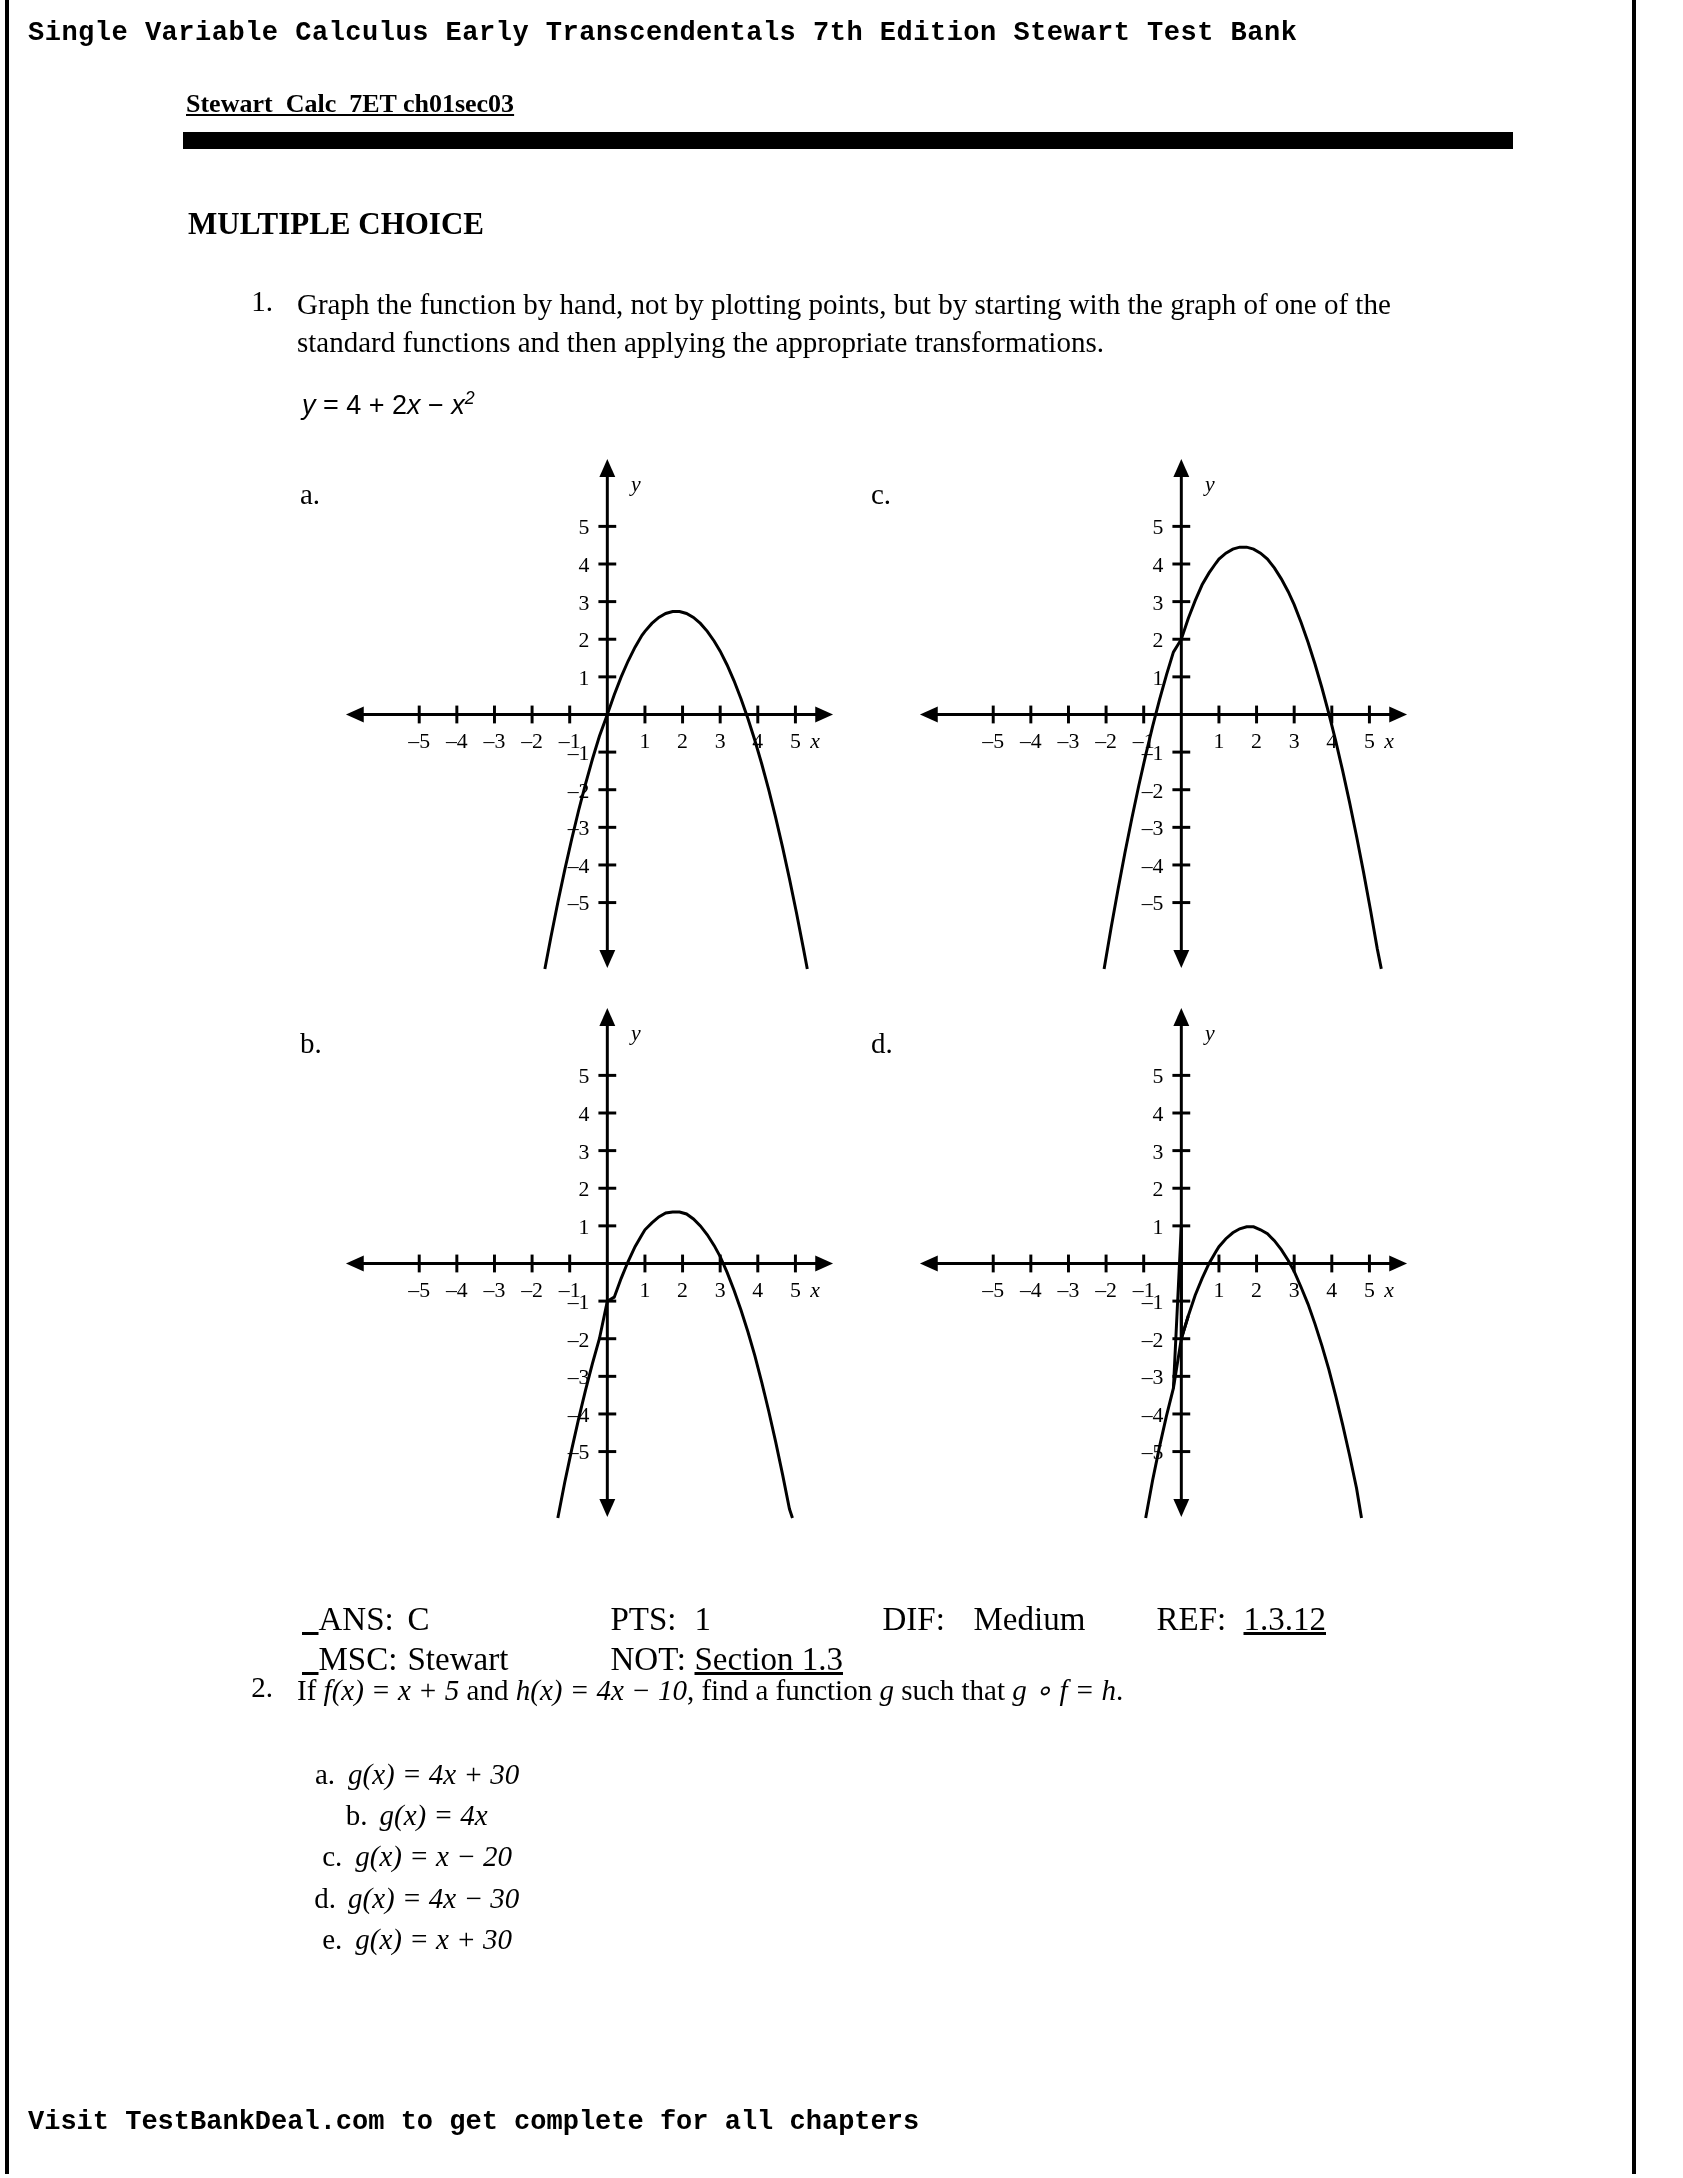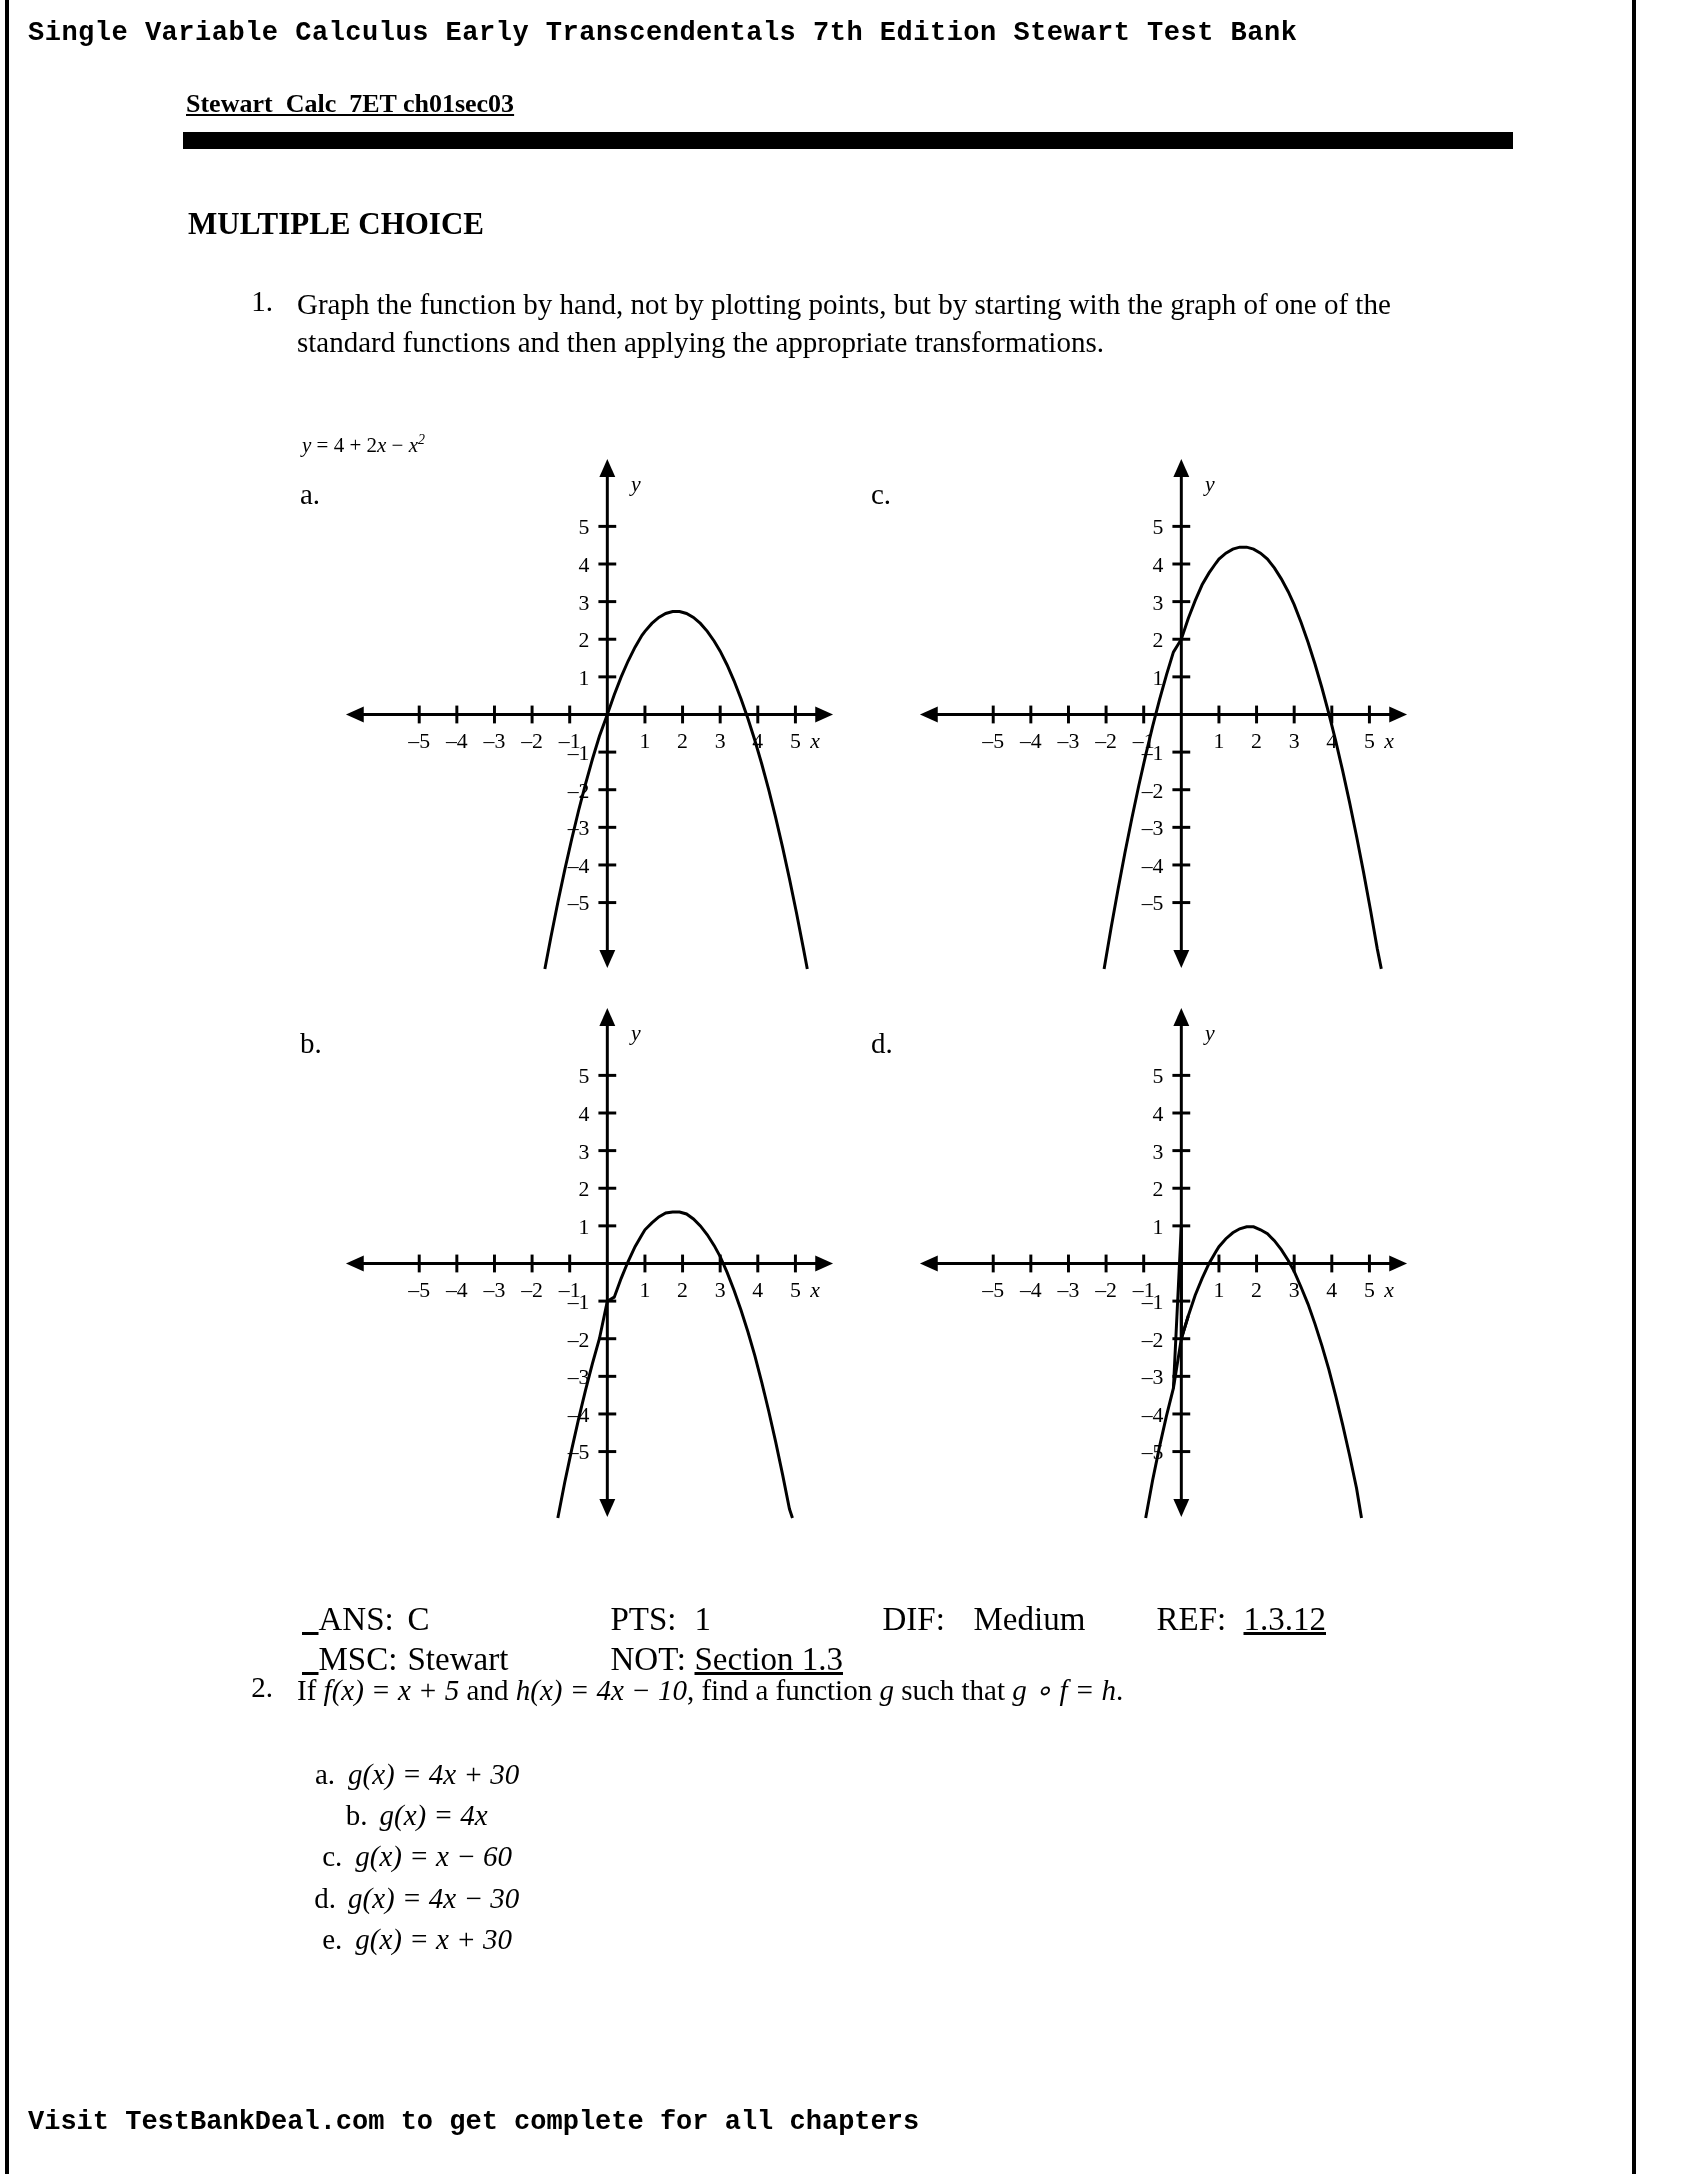--- a/index.html
+++ b/index.html
@@ -56,25 +56,24 @@
     font-size:29px;
     text-align:right;
   }
   .q-body {
     position:absolute;
     font-size:29px;
     line-height:1.32;
   }
   .eq {
     position:absolute;
-    font-family:Liberation Serif, serif;
-    font-size:21px;
+    font-family:Liberation Sans, sans-serif;
+    font-size:27px;
     font-style:italic;
     white-space:nowrap;
-    margin-top:44px;
   }
   .eq .up { font-style:normal; }
   sup { font-size:0.66em; vertical-align:super; font-style:italic;}
   .choice-letter {
     position:absolute;
     font-size:29px;
   }
   .graph-wrap { position:absolute; }
   .ansline {
     position:absolute;
@@ -392,21 +391,21 @@
 </div>
 
 <div class="opt-list" style="left:302px; top:1754px;">
   <span class="opt-row">
     <span class="lbl">a.</span><span class="ex">g(x)</span><span class="ex"> = 4x + 30</span>
   </span>
   <span class="opt-row">
     <span class="lbl">b.</span><span class="ex">g(x)</span><span class="ex"> = 4x</span>
   </span>
   <span class="opt-row">
-    <span class="lbl">c.</span><span class="ex">g(x)</span><span class="ex"> = x − 60</span>
+    <span class="lbl">c.</span><span class="ex">g(x)</span><span class="ex"> = x − 20</span>
   </span>
   <span class="opt-row">
     <span class="lbl">d.</span><span class="ex">g(x)</span><span class="ex"> = 4x − 30</span>
   </span>
   <span class="opt-row">
     <span class="lbl">e.</span><span class="ex">g(x)</span><span class="ex"> = x + 30</span>
   </span>
 </div>
 
 <div class="footer">Visit TestBankDeal.com to get complete for all chapters</div>

